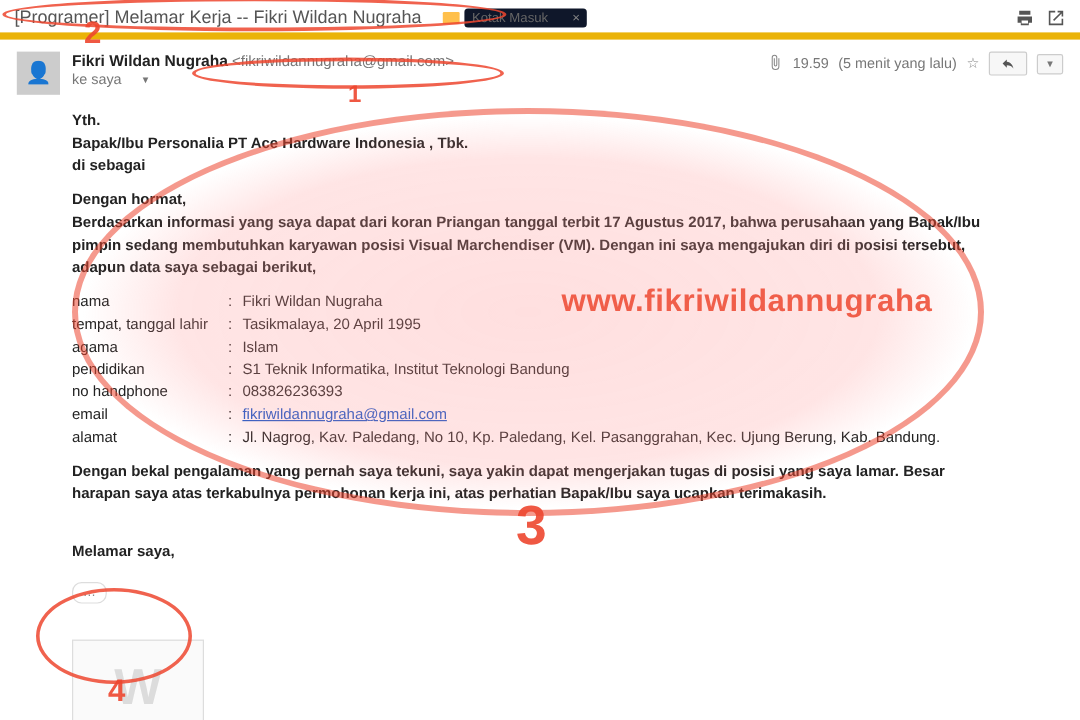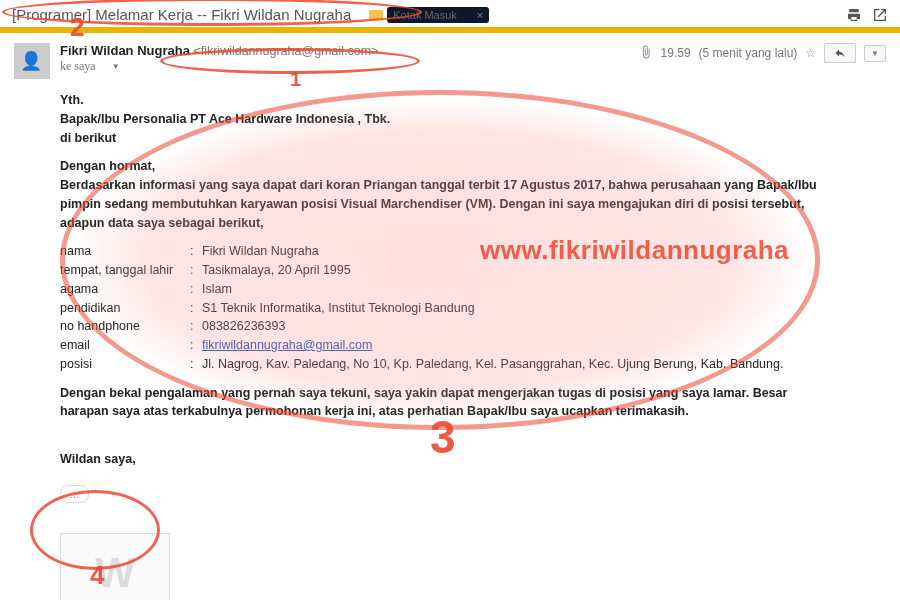--- a/index.html
+++ b/index.html
@@ -10,21 +10,21 @@
   .label-chip .x { color: #888; cursor: pointer; }
   .folder-ico { width: 14px; height: 10px; background: #ffc04c; display: inline-block; border-radius: 1px; margin-left: 6px; }
   .header-actions { margin-left: auto; display: flex; gap: 10px; color: #555; }
   .act-ico { width: 16px; height: 16px; display: inline-flex; align-items: center; justify-content: center; cursor: pointer; }
   .msg-wrap { padding: 10px 14px 0 14px; }
   .sender-row { display: flex; align-items: flex-start; }
   .avatar { width: 36px; height: 36px; background: #ccc; margin-right: 10px; flex: 0 0 auto; display: flex; align-items: center; justify-content: center; font-size: 18px; color: #fff; }
   .sender-info { flex: 0 0 auto; }
   .sender-name { font-weight: bold; font-size: 13px; }
   .sender-email { color: #777; font-size: 12.5px; text-align: right; }
-  .to-line { color: #777; font-size: 12px; display: flex; align-items: center; gap: 16px; margin-top: 1px; font-family: Liberation Serif, serif; }
+  .to-line { color: #777; font-size: 12px; display: flex; align-items: center; gap: 16px; margin-top: 1px; }
   .to-caret { font-size: 8px; }
   .meta-right { margin-left: auto; display: flex; align-items: center; gap: 8px; color: #777; font-size: 12px; }
   .clip-ico, .star-ico { color: #888; cursor: pointer; }
   .reply-btn { border: 1px solid #ccc; background: #f7f7f7; border-radius: 2px; padding: 3px 8px; display: inline-flex; align-items: center; cursor: pointer; }
   .more-btn { border: 1px solid #ccc; background: #f7f7f7; border-radius: 2px; padding: 3px 6px; display: inline-flex; align-items: center; cursor: pointer; font-size: 8px; }
   .body-area { padding: 12px 0 0 46px; font-size: 12.5px; line-height: 1.5; color: #222; max-width: 820px; }
   .body-area p { margin-bottom: 10px; font-weight: bold; }
   .kv-table { margin: 6px 0 10px 0; }
   .kv-row { display: flex; }
   .kv-key { width: 130px; flex: 0 0 130px; }
@@ -93,21 +93,21 @@
           </svg>
       </span>
       <span class="more-btn">▼</span>
     </div>
   </div>
 
   <div class="body-area">
     <p>
       <span>Yth.</span><br>
       <span>Bapak/Ibu Personalia PT Ace Hardware Indonesia , Tbk.</span><br>
-      <span>di berikut</span>
+      <span>di sebagai</span>
     </p>
     <p>
       <span>Dengan hormat,</span><br>
       <span>Berdasarkan informasi yang saya dapat dari koran Priangan tanggal terbit 17 Agustus 2017, bahwa perusahaan yang Bapak/Ibu pimpin sedang membutuhkan karyawan posisi Visual Marchendiser (VM). Dengan ini saya mengajukan diri di posisi tersebut, adapun data saya sebagai berikut,</span>
     </p>
 
     <div class="kv-table" id="kv-table">
         <div class="kv-row">
           <div class="kv-key">nama</div>
           <div class="kv-sep">:</div>
@@ -132,42 +132,42 @@
           <div class="kv-key">no handphone</div>
           <div class="kv-sep">:</div>
           <div class="kv-val">083826236393</div>
         </div>
         <div class="kv-row">
           <div class="kv-key">email</div>
           <div class="kv-sep">:</div>
           <div class="kv-val"><a class="link" href="#">fikriwildannugraha@gmail.com</a></div>
         </div>
         <div class="kv-row">
-          <div class="kv-key">posisi</div>
+          <div class="kv-key">alamat</div>
           <div class="kv-sep">:</div>
           <div class="kv-val">Jl. Nagrog, Kav. Paledang, No 10, Kp. Paledang, Kel. Pasanggrahan, Kec. Ujung Berung, Kab. Bandung.</div>
         </div>
       </div>
 
     <p>Dengan bekal pengalaman yang pernah saya tekuni, saya yakin dapat mengerjakan tugas di posisi yang saya lamar. Besar harapan saya atas terkabulnya permohonan kerja ini, atas perhatian Bapak/Ibu saya ucapkan terimakasih.</p>
     <br>
-    <p>Wildan saya,</p>
+    <p>Melamar saya,</p>
     <span class="trimmed">…</span>
   </div>
 
   <div class="attach-area">
     <div class="attach-thumb">
       <span>W</span>
     </div>
 
   </div>
 </div>
 
 <div class="anno" style="left:160px; top:48px; width:260px; height:26px; border-radius:50%/50%;"></div>
 <div class="anno" style="left:2px; top:-2px; width:420px; height:28px; border-radius:50%/50%;"></div>
 <div class="big-ell"></div>
 <div class="anno" style="left:30px; top:490px; width:130px; height:80px;"></div>
 
 <div class="anno-lbl" style="left:290px; top:68px; font-size:20px;">1</div>
 <div class="anno-lbl" style="left:70px; top:12px; font-size:26px;">2</div>
 <div class="anno-lbl" style="left:430px; top:410px; font-size:46px;">3</div>
 <div class="anno-lbl" style="left:90px; top:560px; font-size:26px;">4</div>
-<div class="wm" style="left:480px; top:235px;">www.fikriwildannugraha</div>
+<div class="wm" style="left:468px; top:235px;">www.fikriwildannugraha</div>
 
 </body></html>

